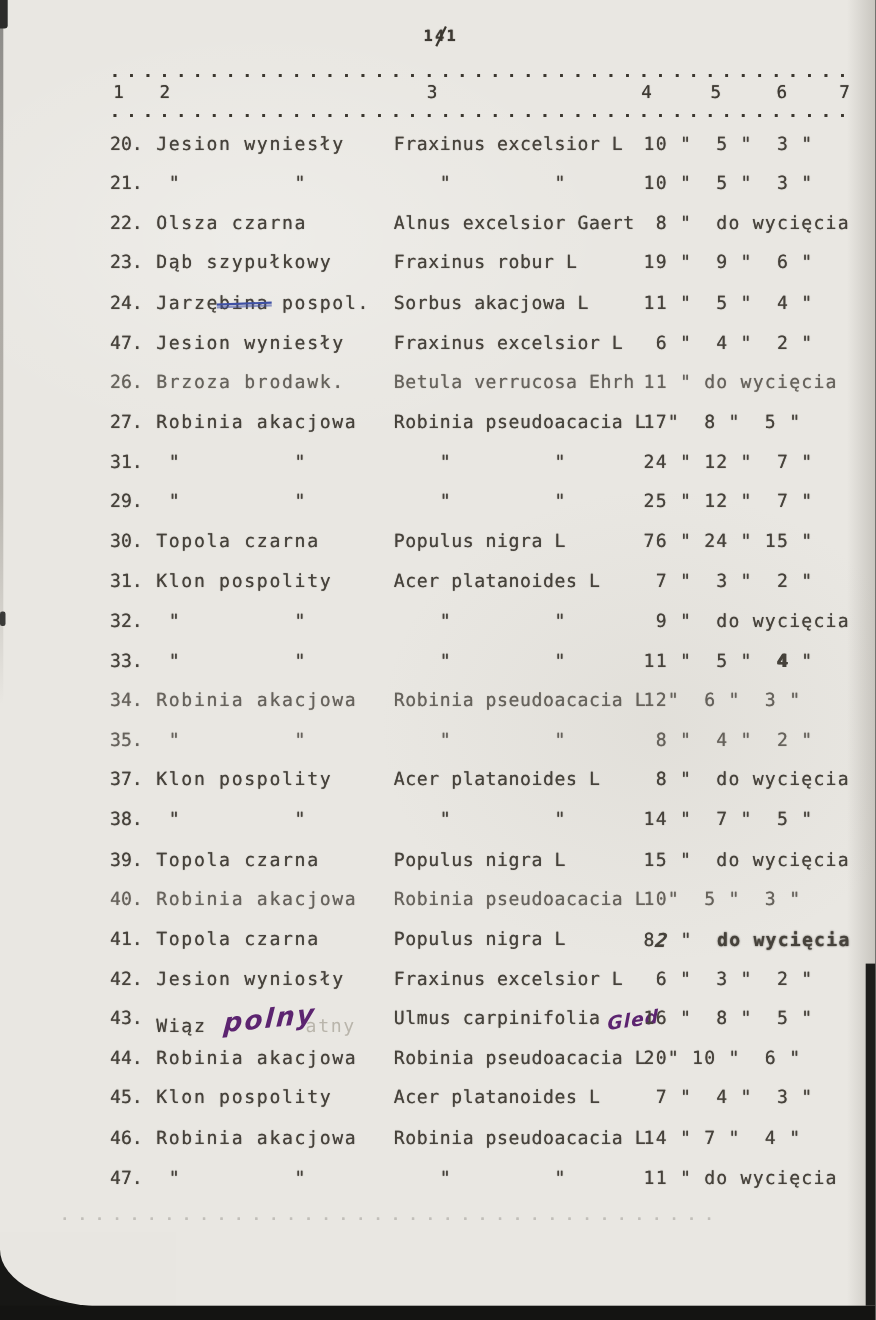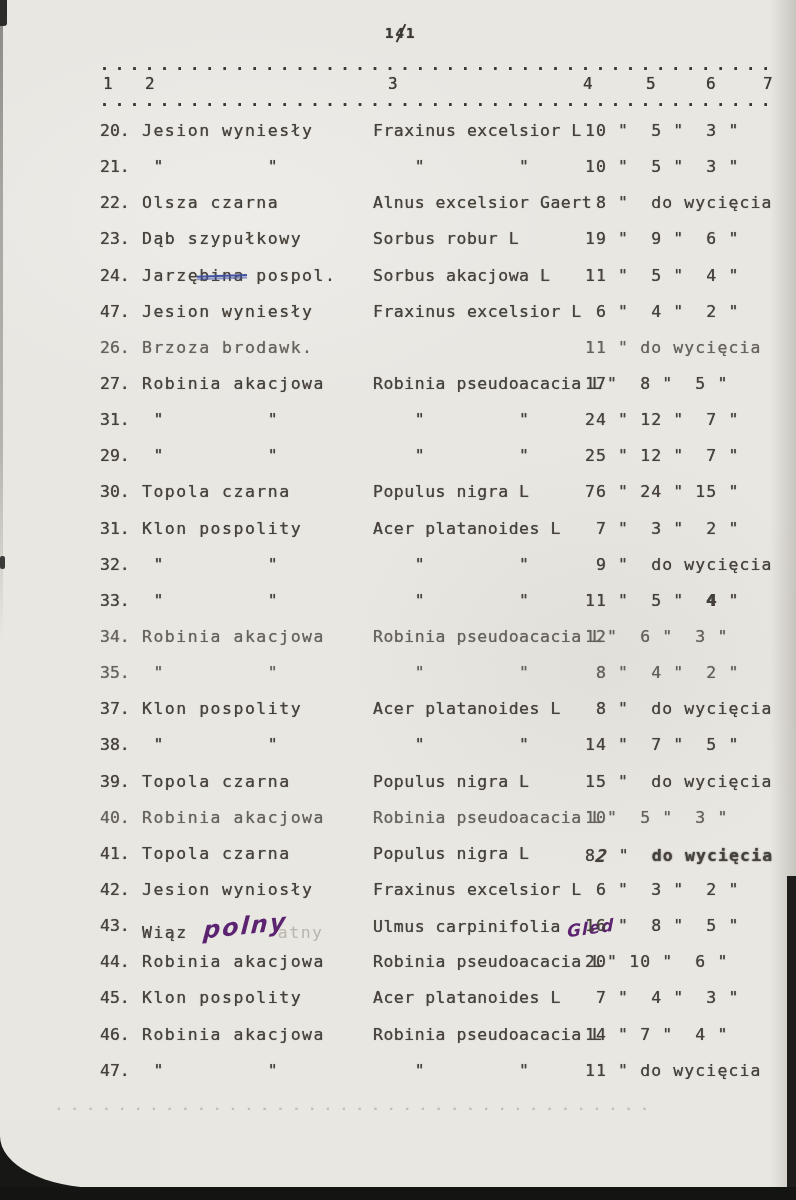--- a/index.html
+++ b/index.html
@@ -21,21 +21,21 @@
   .colnums{position:absolute;left:100px;top:74px;height:20px;width:680px;}
   .colnums span{position:absolute;top:0;font-size:16px;color:#3e3a33;
                 text-shadow:0 0 .8px rgba(60,55,48,.85);}
   
   .rows{position:absolute;left:100px;top:122px;width:690px;}
   .row{position:relative;height:36.15px;}
   .row.faint{opacity:.8;}
   .cell{position:absolute;top:0;white-space:pre;font-size:16.5px;line-height:1.15;}
   .c-num{left:0;}
   .c-name{left:42px;letter-spacing:1.5px;}
-  .c-latin{left:258px;letter-spacing:.5px;margin-left:15px;}
+  .c-latin{left:258px;letter-spacing:.5px;}
   .c-vals{left:485px;letter-spacing:1.1px;}
   
   .k-typed{}
   .k-ghost{color:#b9b5ab;text-shadow:none;}
   .k-bold{font-weight:bold;text-shadow:0 0 1.6px #3a362f;}
   .k-overtyped{font-weight:bold;text-shadow:.6px 0 0 currentColor,-.6px 0 0 currentColor;}
   .k-struck{position:relative;}
   .k-struck::after{content:"";position:absolute;left:-2px;right:-2px;top:52%;height:2px;
                    background:#3f51a5;transform:rotate(-2deg);
                    box-shadow:0 2.5px 0 rgba(63,81,165,.55);}
@@ -99,38 +99,39 @@
       </div>
       <div class="row">
         <span class="cell c-num">22.</span>
         <span class="cell c-name"><span class="k-typed">Olsza czarna</span></span>
         <span class="cell c-latin"><span class="k-typed">Alnus excelsior Gaert</span></span>
         <span class="cell c-vals"><span class="k-typed"> 8 "  do wycięcia</span></span>
       </div>
       <div class="row">
         <span class="cell c-num">23.</span>
         <span class="cell c-name"><span class="k-typed">Dąb szypułkowy</span></span>
-        <span class="cell c-latin"><span class="k-typed">Sorbus robur L</span></span>
+        <span class="cell c-latin"><span class="k-typed">Fraxinus robur L</span></span>
         <span class="cell c-vals"><span class="k-typed">19 "  9 "  6 "</span></span>
       </div>
       <div class="row">
         <span class="cell c-num">24.</span>
         <span class="cell c-name"><span class="k-typed">Jarzę</span><span class="k-struck">bina</span><span class="k-typed"> pospol.</span></span>
         <span class="cell c-latin"><span class="k-typed">Sorbus akacjowa L</span></span>
         <span class="cell c-vals"><span class="k-typed">11 "  5 "  4 "</span></span>
       </div>
       <div class="row">
         <span class="cell c-num">47.</span>
         <span class="cell c-name"><span class="k-typed">Jesion wyniesły</span></span>
         <span class="cell c-latin"><span class="k-typed">Fraxinus excelsior L</span></span>
         <span class="cell c-vals"><span class="k-typed"> 6 "  4 "  2 "</span></span>
       </div>
       <div class="row faint">
         <span class="cell c-num">26.</span>
         <span class="cell c-name"><span class="k-typed">Brzoza brodawk.</span></span>
+        <span class="cell c-latin"><span class="k-typed">Betula verrucosa Ehrh</span></span>
         <span class="cell c-vals"><span class="k-typed">11 " do wycięcia</span></span>
       </div>
       <div class="row">
         <span class="cell c-num">27.</span>
         <span class="cell c-name"><span class="k-typed">Robinia akacjowa</span></span>
         <span class="cell c-latin"><span class="k-typed">Robinia pseudoacacia L</span></span>
         <span class="cell c-vals"><span class="k-typed">17"  8 "  5 "</span></span>
       </div>
       <div class="row">
         <span class="cell c-num">31.</span>

